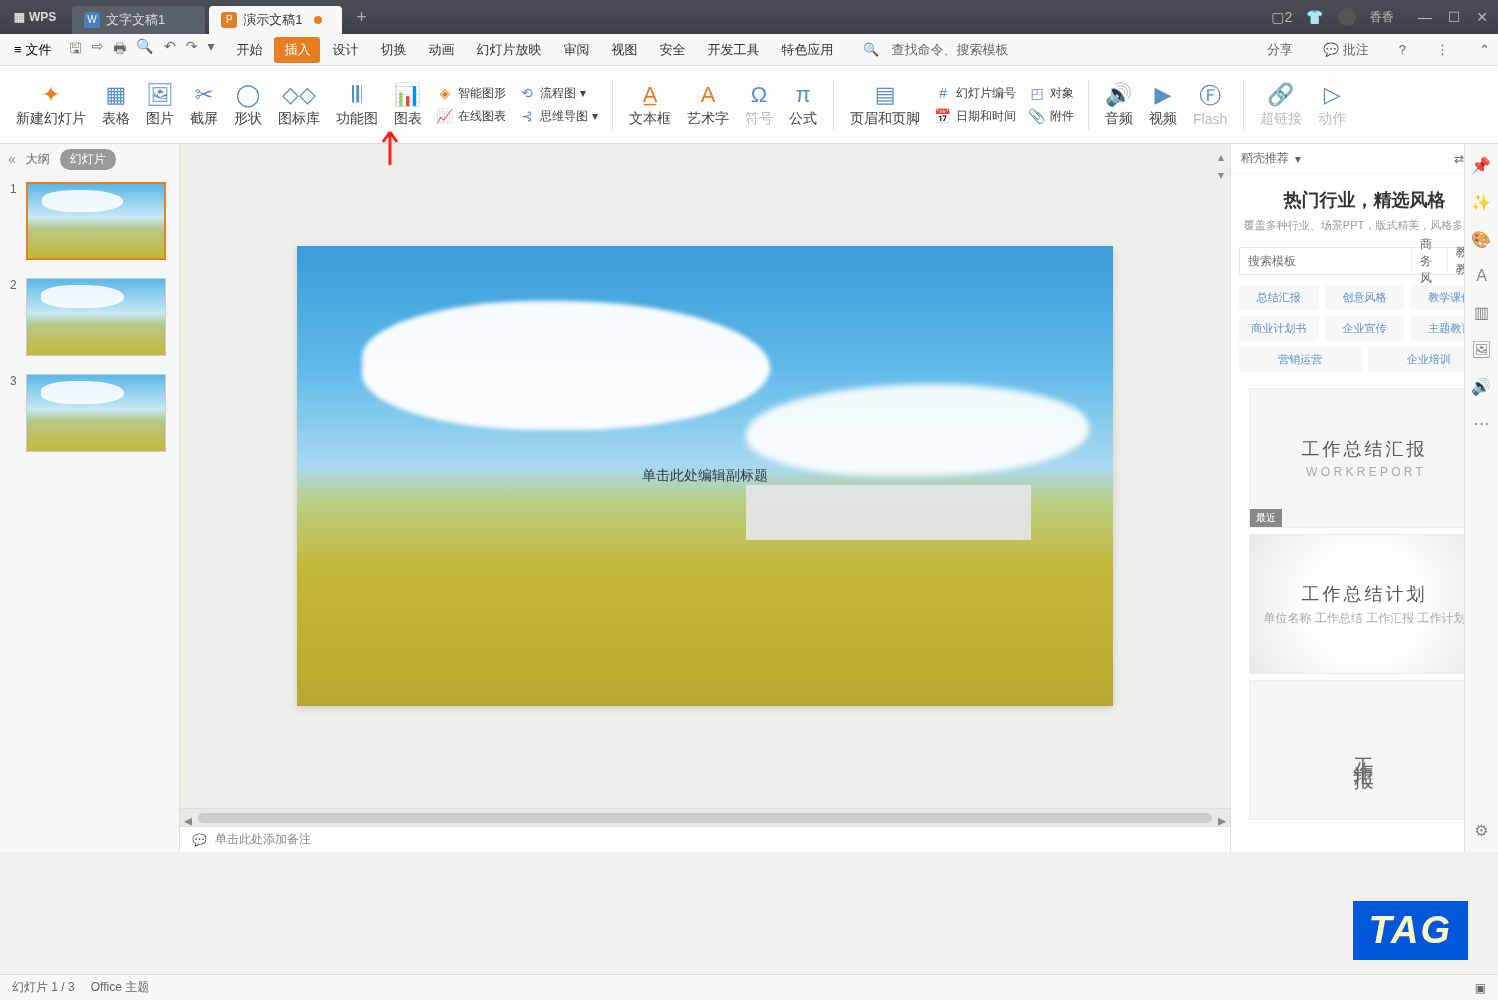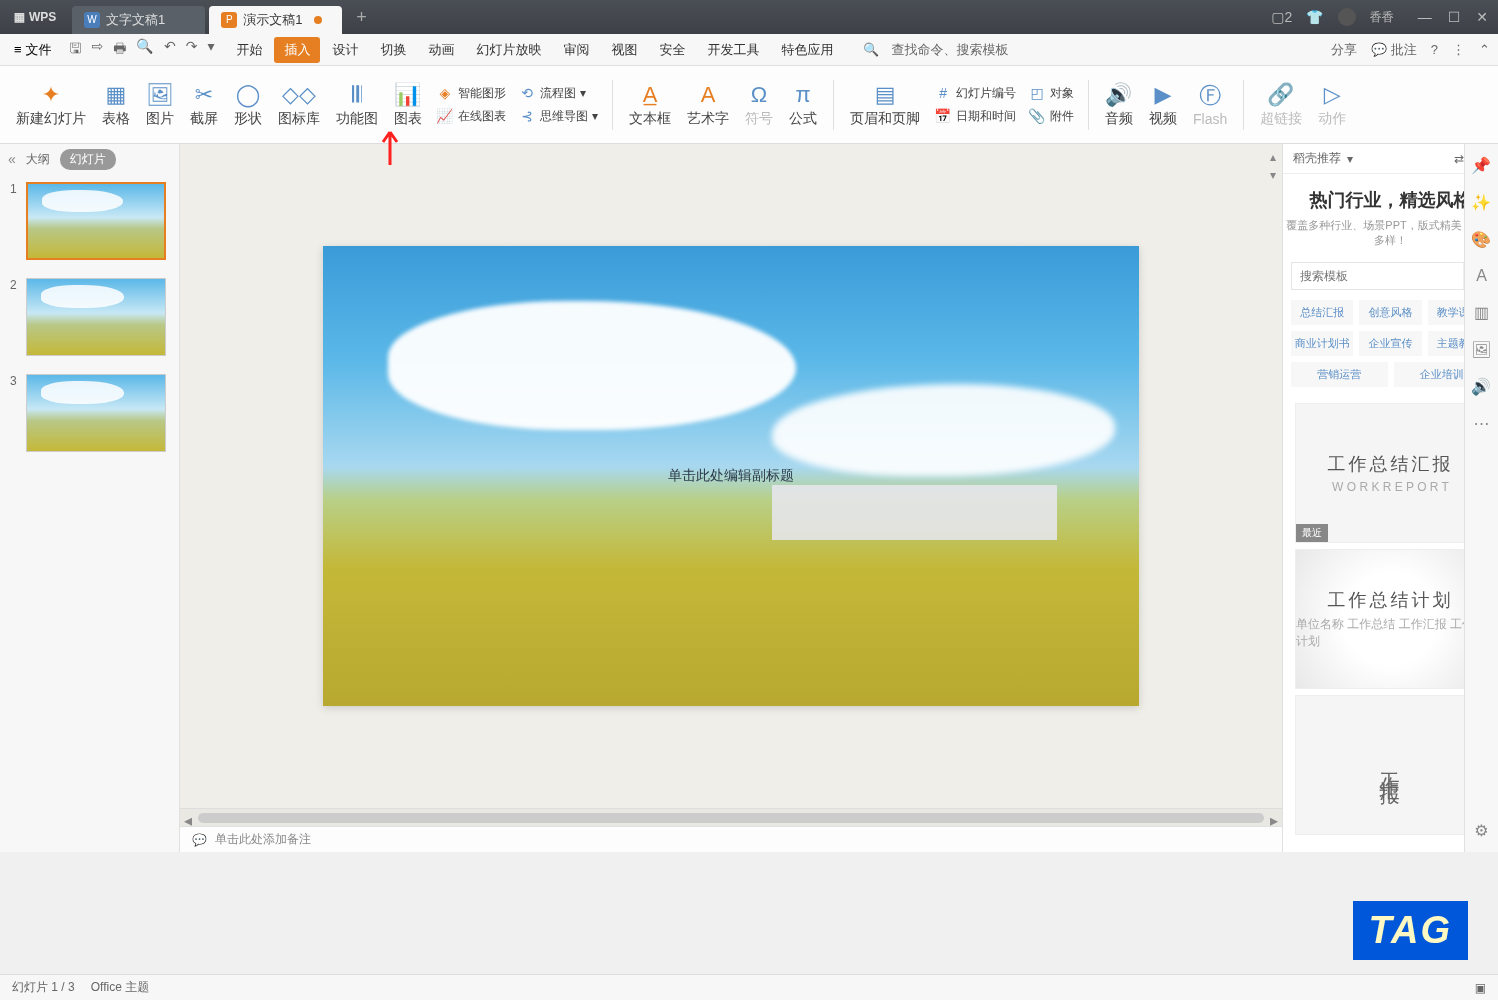--- a/index.html
+++ b/index.html
@@ -23,21 +23,21 @@
 
 
 .menubar { height: 32px; background: #f7f7f7; border-bottom: 1px solid #e0e0e0; display: flex; align-items: center; padding: 0 8px; font-size: 13px; }
 .file-btn { display: flex; align-items: center; gap: 4px; padding: 0 6px; cursor: pointer; }
 .qat { display: flex; gap: 10px; margin: 0 12px; color: #666; }
 .qat span { cursor: pointer; font-size: 14px; }
 .menu-tabs { display: flex; gap: 2px; }
 .mtab { padding: 4px 10px; cursor: pointer; color: #333; }
 .mtab.active { background: #e67e22; color: #fff; border-radius: 3px; }
 .search-area { margin-left: 20px; color: #666; display: flex; align-items: center; gap: 12px; }
-.menubar-right { margin-left: auto; display: flex; align-items: center; gap: 14px; color: #666; }
+.menubar-right { margin-left: auto; display: flex; align-items: center; gap: 30px; color: #666; }
 .menubar-right span { cursor: pointer; }
 
 
 .ribbon { height: 78px; background: #fdfdfd; border-bottom: 1px solid #ddd; display: flex; align-items: center; padding: 0 10px; font-size: 12px; color: #444; gap: 4px; }
 .rbtn { display: flex; flex-direction: column; align-items: center; justify-content: center; gap: 2px; padding: 4px 6px; cursor: pointer; min-width: 40px; }
 .rbtn.disabled { color: #bbb; }
 .rbtn .ric { font-size: 22px; color: #5a8fc7; height: 26px; display: flex; align-items: center; }
 .rbtn .ric.orange { color: #e67e22; }
 .rbtn .lbl { font-size: 14px; white-space: nowrap; }
 .rgroup-sm { display: flex; flex-direction: column; justify-content: center; gap: 6px; padding: 0 4px; }
@@ -72,31 +72,31 @@
 .subtitle-box { position:absolute; top:50%; left:50%; transform:translate(-50%,-50%); font-size:14px; color:#2a3a4a; }
 .arrow { position:absolute; left:375px; top:130px; width:30px; height:40px; pointer-events:none; z-index:5; }
 .arrow svg { width:100%; height:100%; }
 .canvas-nav { position:absolute; right:6px; top:6px; display:flex; flex-direction:column; gap:4px; color:#888; font-size:12px; }
 .scroll-h { height: 18px; background: #eae8e2; border-top: 1px solid #ddd; position: relative; }
 .scroll-h .sbar { position: absolute; left: 18px; right: 18px; top: 3px; height: 12px; }
 .scroll-h .sthumb { position: absolute; left: 0; width: 100%; height: 10px; top: 1px; background: #ccc; border-radius: 5px; }
 .notes-bar { height: 26px; background: #fdfdfd; border-top: 1px solid #e0e0e0; display: flex; align-items: center; padding: 0 12px; font-size: 12px; color: #888; gap: 8px; }
 
 
-.rightpane { width: 216px; background: #fff; border-left: 1px solid #e0e0e0; display: flex; flex-direction: column; font-size: 12px; }
+.rightpane { width: 268px; background: #fff; border-left: 1px solid #e0e0e0; display: flex; flex-direction: column; font-size: 12px; }
 .rp-header { height: 30px; display: flex; align-items: center; padding: 0 10px; color: #666; border-bottom: 1px solid #eee; gap: 6px; }
 .rp-header .close { margin-left: auto; cursor: pointer; }
 .rp-title { text-align: center; font-size: 18px; color: #333; margin: 14px 0 6px; font-weight: bold; }
 .rp-sub { text-align: center; font-size: 11px; color: #999; margin-bottom: 14px; }
 .rp-search { display: flex; margin: 0 8px 10px; border: 1px solid #e5e5e5; height: 28px; }
 .rp-search input { flex: 1; border: none; padding: 0 8px; font-size: 12px; outline: none; }
 .rp-search .tag { padding: 0 8px; border-left: 1px solid #eee; display: flex; align-items: center; color: #666; cursor: pointer; }
 .rp-tags { display: flex; flex-wrap: wrap; gap: 6px; padding: 0 8px 10px; }
 .rp-tag { flex: 1 1 30%; text-align: center; padding: 5px 0; background: #f7f7f7; color: #5a8fc7; font-size: 11px; cursor: pointer; }
-.rp-templates { flex: 1; overflow: hidden; padding: 0 10px; }
+.rp-templates { flex: 1; overflow: hidden; padding: 0 16px; }
 .tpl { margin: 6px 2px; height: 140px; background: #f5f5f5; border: 1px solid #eee; display: flex; align-items: center; justify-content: center; position: relative; color: #888; filter: grayscale(100%); flex-direction: column; }
 .tpl .tpl-title { font-size: 18px; letter-spacing: 3px; color: #555; }
 .tpl .tpl-sub { font-size: 12px; color: #aaa; margin-top: 4px; }
 .tpl .badge { position: absolute; left: 0; bottom: 0; background: #888; color: #fff; padding: 2px 6px; font-size: 10px; }
 .tpl.floral { background: radial-gradient(circle, #fff 40%, #e8e8e8 100%); }
 
 
 .sidetoolbar { position: absolute; right: 0; top: 144px; width: 34px; background: #f7f7f7; border-left: 1px solid #e0e0e0; height: 708px; display: flex; flex-direction: column; align-items: center; gap: 18px; padding-top: 12px; color: #888; }
 .sidetoolbar span { cursor: pointer; font-size: 16px; }
 

